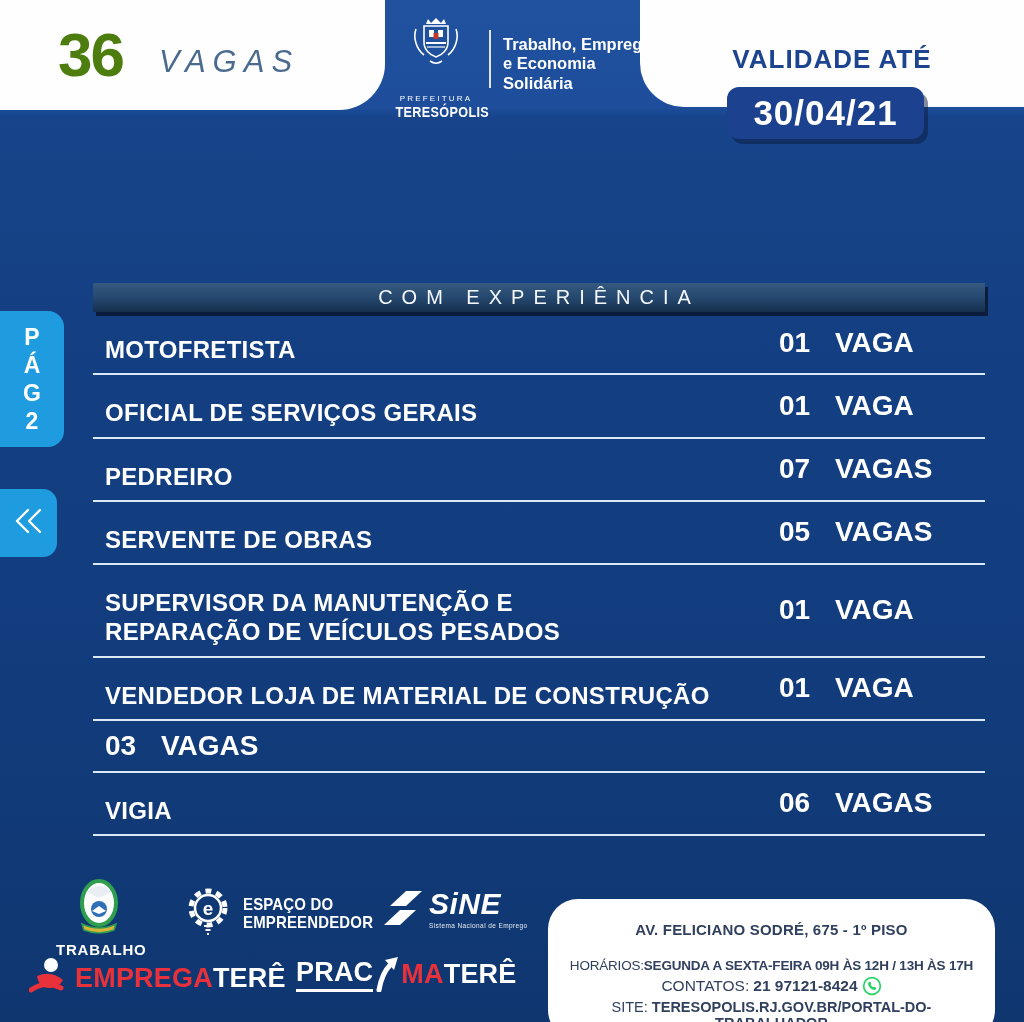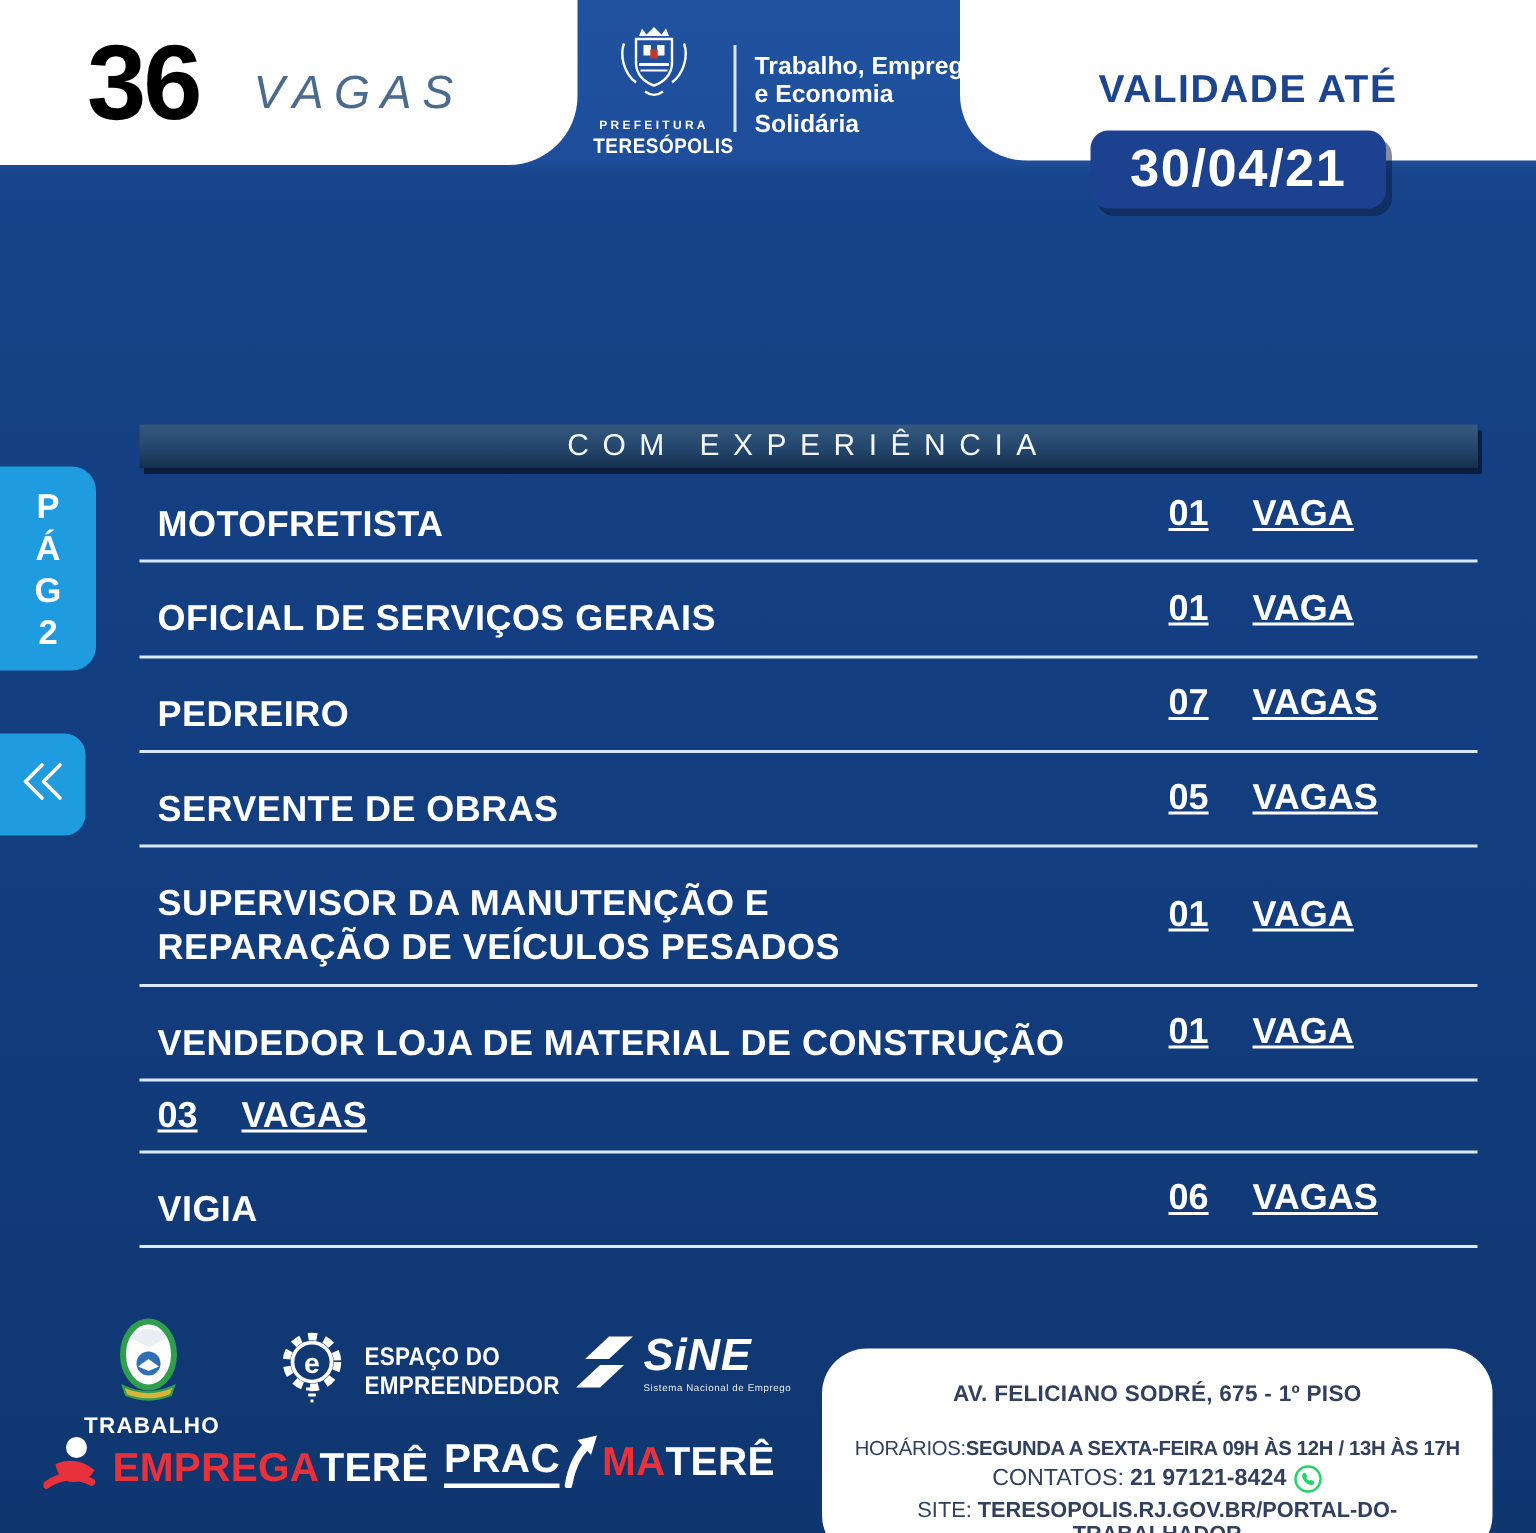--- a/index.html
+++ b/index.html
@@ -8,25 +8,25 @@
     position:relative; width:1024px; height:1022px; overflow:hidden;
     font-family:"Liberation Sans", sans-serif;
     background:linear-gradient(180deg,#20529f 0%, #1e4e9b 10.5%, #17448a 11.5%, #144083 30%, #123d7f 55%, #113a78 78%, #0f366f 100%);
   }
   
   .white-box-left {
     position:absolute; left:0; top:0; width:385px; height:110px;
     background:#fefefe; border-radius:0 0 46px 0;
     display:flex; align-items:center; padding-left:58px;
   }
-  .big-count { font-size:71px; font-weight:900; color:#000000; line-height:1; letter-spacing:-2px; }
+  .big-count { font-size:62px; font-weight:900; color:#4d7c0f; line-height:1; letter-spacing:-2px; }
   .count-label { margin-left:36px; font-size:31px; font-style:italic; font-weight:400; color:#4b6b8e; letter-spacing:7px; padding-top:14px; }
   .logo-block { position:absolute; left:391px; top:15px; width:90px; text-align:center; color:#fff; }
   .logo-crest { display:block; margin:0 auto; }
-  .logo-small { font-size:8px; font-weight:700; letter-spacing:2.2px; margin-top:3px; }
+  .logo-small { font-size:8px; font-weight:400; letter-spacing:2.2px; margin-top:19px; }
   .logo-name { font-size:14px; font-weight:800; letter-spacing:.4px; transform:scaleX(.9); transform-origin:center; margin-top:1px; }
   .logo-divider { position:absolute; left:489px; top:30px; width:2px; height:58px; background:rgba(255,255,255,.85); }
   .dept-block { position:absolute; left:503px; top:35px; color:#fff; font-size:16.5px; font-weight:700; line-height:1.17; }
   .white-box-right {
     position:absolute; left:640px; top:0; width:384px; height:107px;
     background:#fefefe; border-radius:0 0 0 44px;
     display:flex; align-items:center; justify-content:center; padding-top:12px;
   }
   .validade-label { font-size:26px; font-weight:800; color:#1c448f; letter-spacing:1px; }
   .date-box {
@@ -54,21 +54,21 @@
     box-shadow:3px 4px 0 rgba(7,18,38,.75);
     display:flex; align-items:center; justify-content:center;
     color:#f4f8fc; font-size:20px; font-weight:400; letter-spacing:9px;
   }
   .job-row {
     display:flex; align-items:center;
     border-bottom:2px solid rgba(235,245,255,.93);
     padding:9px 0 9px 12px; min-height:47px;
   }
   .job-name { flex:1; color:#fff; font-size:24px; font-weight:700; letter-spacing:.3px; line-height:1.22; white-space:pre-line;margin-top:14px; }
-  .job-val { flex:none; width:206px; display:flex; align-items:flex-start; color:#fff; font-size:24px; font-weight:700;text-decoration:underline; }
+  .job-val { flex:none; width:206px; display:flex; align-items:flex-start; color:#fff; font-size:28px; font-weight:700; }
   .job-count { display:inline-block; width:56px; }
   
   .lg-trabalho { position:absolute; left:56px; top:876px; width:86px; text-align:center; color:#fff; }
   .lg-trabalho .lbl { font-size:15px; font-weight:700; letter-spacing:.8px; margin-top:3px; }
   .lg-espaco { position:absolute; left:182px; top:884px; display:flex; align-items:center; gap:9px; color:#fff; }
   .lg-espaco .txt { font-size:17px; font-weight:700; line-height:1.06; letter-spacing:.2px; transform:scaleX(.88); transform-origin:left center; }
   .lg-sine { position:absolute; left:382px; top:889px; display:flex; align-items:flex-start; gap:5px; color:#fff; }
   .sine-name { font-size:30px; font-weight:800; font-style:italic; letter-spacing:.5px; line-height:1; }
   .sine-tag { font-size:6.5px; font-weight:400; letter-spacing:.4px; margin-top:3px; opacity:.9; }
   .lg-emprega { position:absolute; left:28px; top:956px; display:flex; align-items:center; font-size:27px; font-weight:900; letter-spacing:.2px; }

